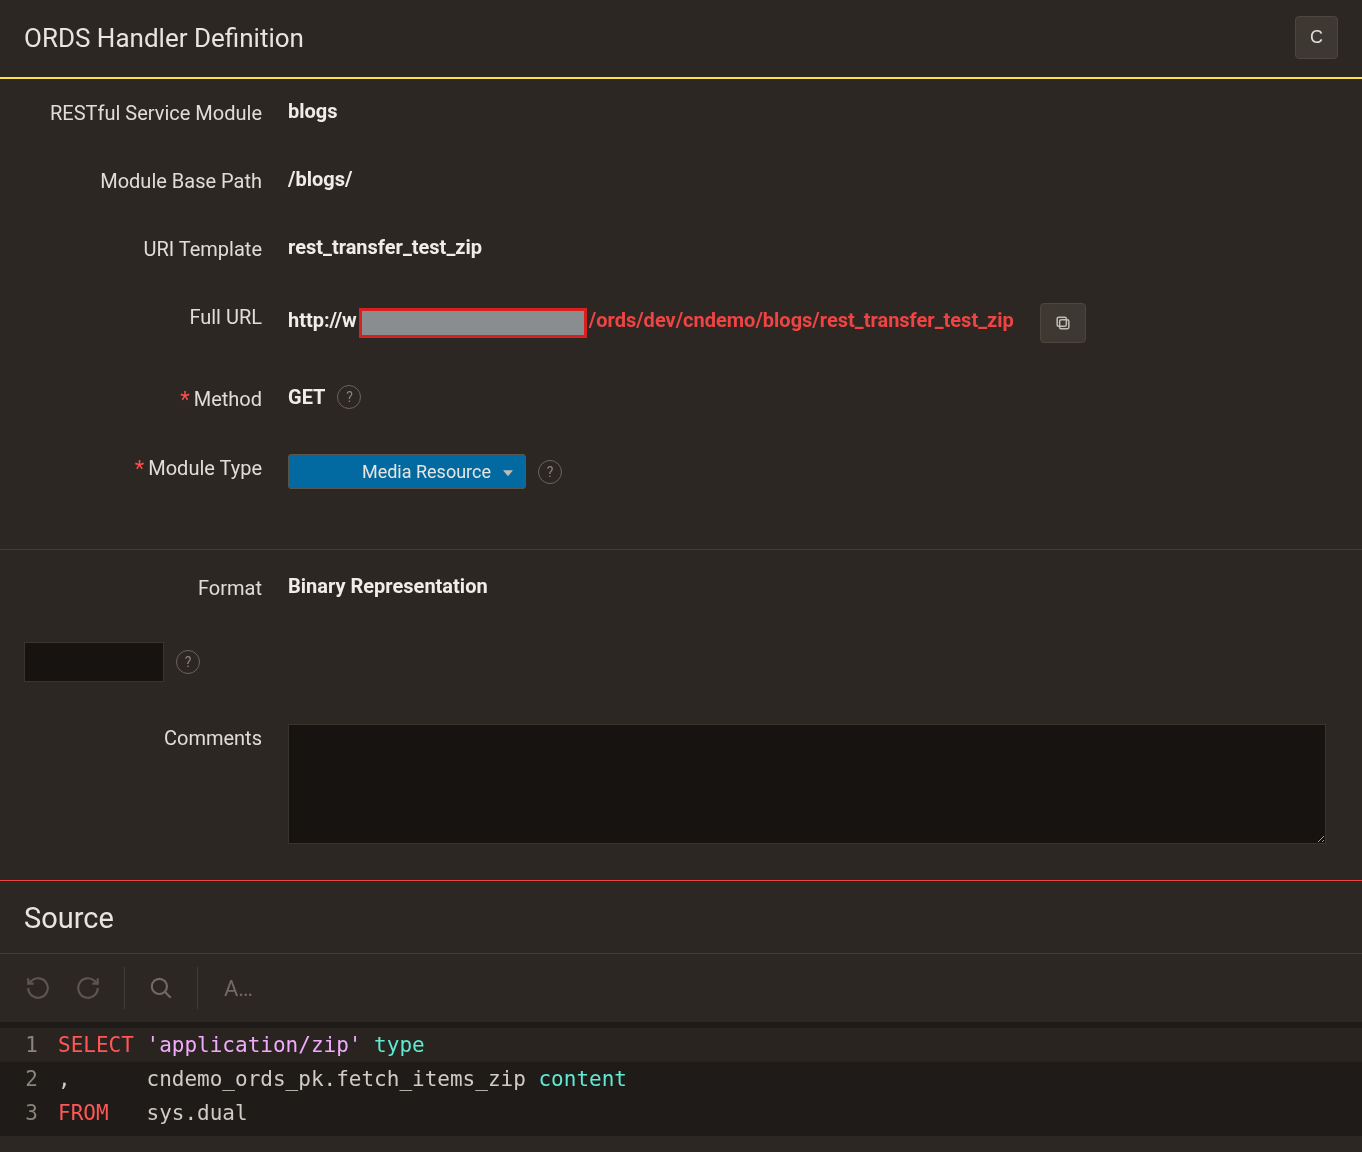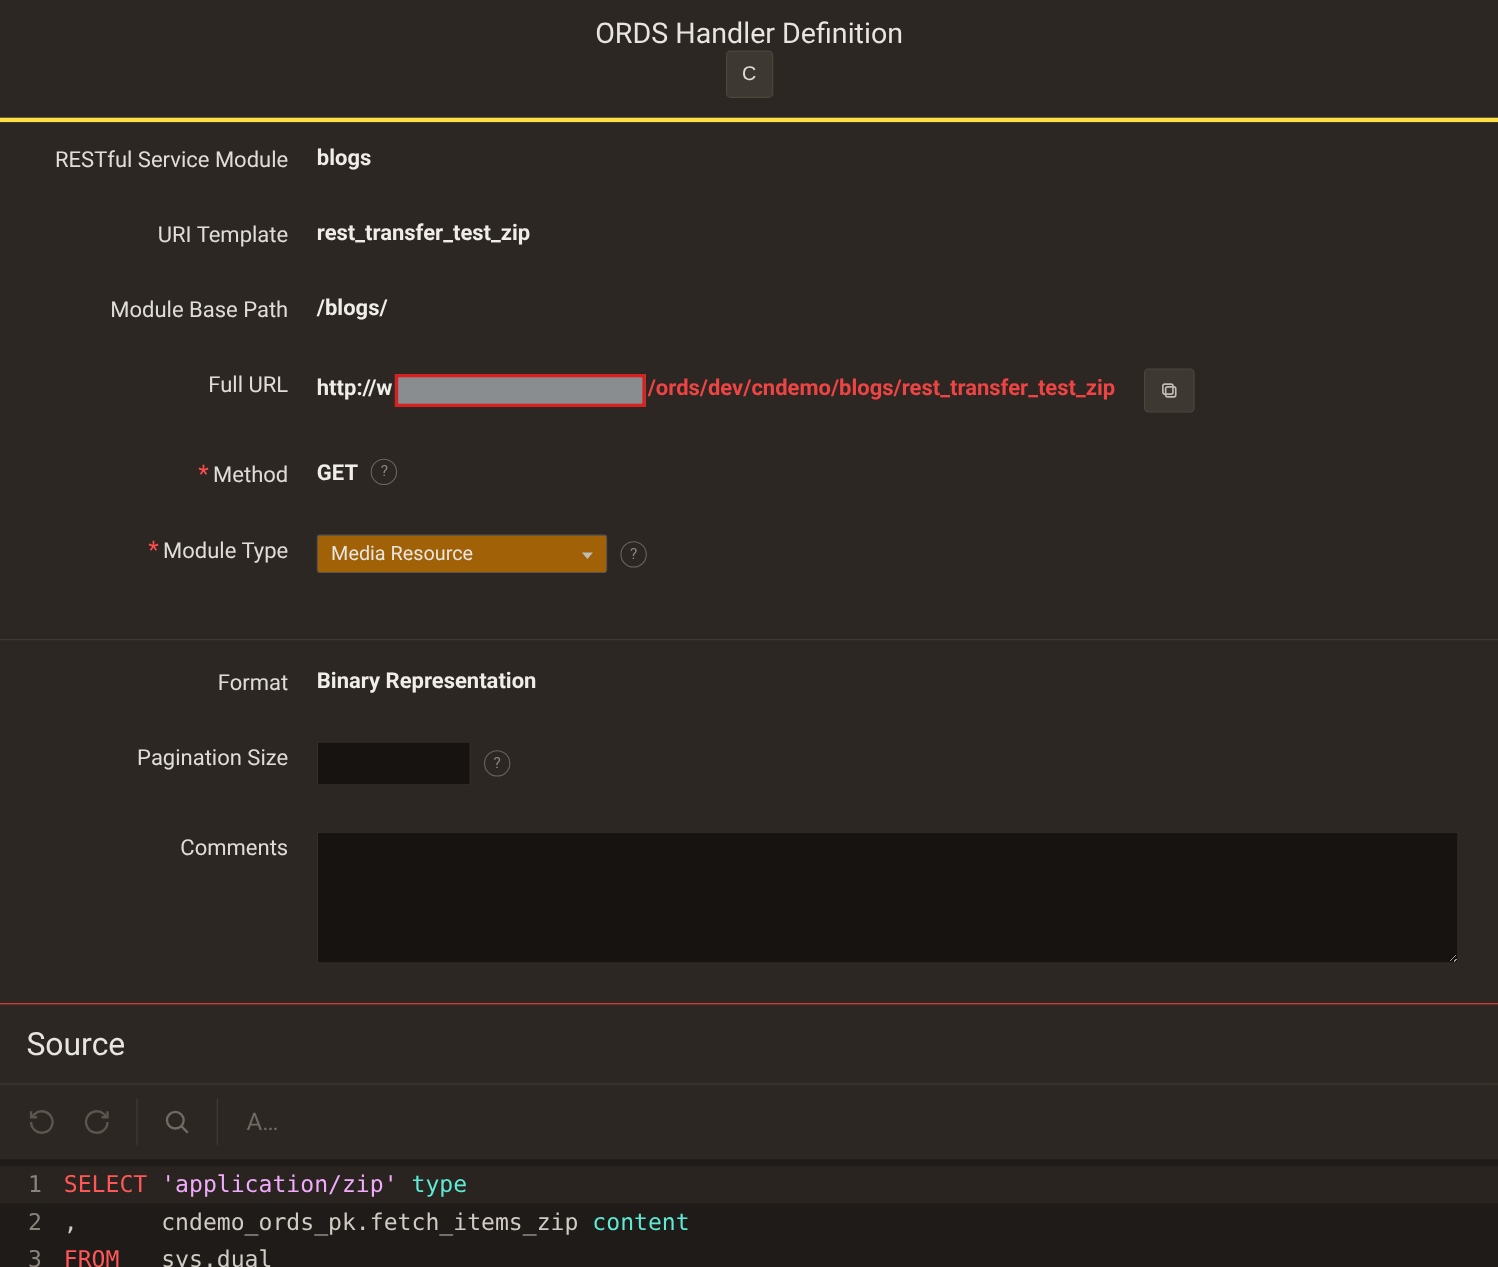--- a/index.html
+++ b/index.html
@@ -14,22 +14,21 @@
       font-size: 18px;
       width: 1362px;
       height: 1152px;
       overflow: hidden;
     }
     .panel-header {
       display: flex;
       justify-content: space-between;
       align-items: center;
       padding: 16px 24px 18px 24px;
-      border-bottom: 4px solid #fde047;
-      flex-direction: column;
+      border-bottom: 2px solid #fde047;
     }
     .panel-title {
       font-size: 26px;
       font-weight: 400;
       color: #e8e5e0;
     }
     .header-button {
       background: #3e3832;
       border: 1px solid #4d463f;
       color: #e0ddd8;
@@ -112,29 +111,30 @@
       border: 1.5px solid #6a645c;
       border-radius: 50%;
       display: flex;
       align-items: center;
       justify-content: center;
       color: #8a847c;
       font-size: 14px;
       cursor: pointer;
     }
     .select-box {
-      background: #a16207;
+      background: #0369a1;
       border: 1px solid #5a544c;
       border-radius: 3px;
       padding: 6px 34px 6px 12px;
       font-size: 18px;
       color: #e8e5e0;
-      width: 264px;
+      width: 238px;
       position: relative;
       cursor: pointer;
+      text-align: right;
     }
     .select-box::after {
       content: "";
       position: absolute;
       right: 12px;
       top: 50%;
       transform: translateY(-30%);
       width: 0; height: 0;
       border-left: 5px solid transparent;
       border-right: 5px solid transparent;
@@ -236,30 +236,30 @@
 <div class="form-body">
 
   <div class="form-row">
     <div class="form-label-col">RESTful Service Module</div>
     <div class="form-value-col">
       <span class="form-value-bold">blogs</span>
     </div>
   </div>
 
   <div class="form-row">
+    <div class="form-label-col">Module Base Path</div>
+    <div class="form-value-col">
+      <span class="form-value-bold">/blogs/</span>
+    </div>
+  </div>
+
+  <div class="form-row">
     <div class="form-label-col">URI Template</div>
     <div class="form-value-col">
       <span class="form-value-bold">rest_transfer_test_zip</span>
-    </div>
-  </div>
-
-  <div class="form-row">
-    <div class="form-label-col">Module Base Path</div>
-    <div class="form-value-col">
-      <span class="form-value-bold">/blogs/</span>
     </div>
   </div>
 
   <div class="form-row">
     <div class="form-label-col">Full URL</div>
     <div class="form-value-col" style="flex:1;">
       <span style="display:flex;align-items:flex-start;">
         <span class="url-prefix">http://w</span>
         <span class="url-redacted"></span>
         <span class="url-suffix">/ords/dev/cndemo/blogs/rest_transfer_test_zip</span>
@@ -302,21 +302,20 @@
 <div class="form-body" style="padding-top:24px;">
 
   <div class="form-row">
     <div class="form-label-col">Format</div>
     <div class="form-value-col">
       <span class="form-value-bold">Binary Representation</span>
     </div>
   </div>
 
   <div class="form-row">
-    <div class="form-label-col">Pagination Size</div>
     <div class="form-value-col">
       <input class="input-small" value="" style="">
       <div class="help-icon">?</div>
     </div>
   </div>
 
   <div class="form-row row-comments">
     <div class="form-label-col">Comments</div>
     <div class="form-value-col" style="flex:1;">
       <textarea class="textarea-field" style=""></textarea>

